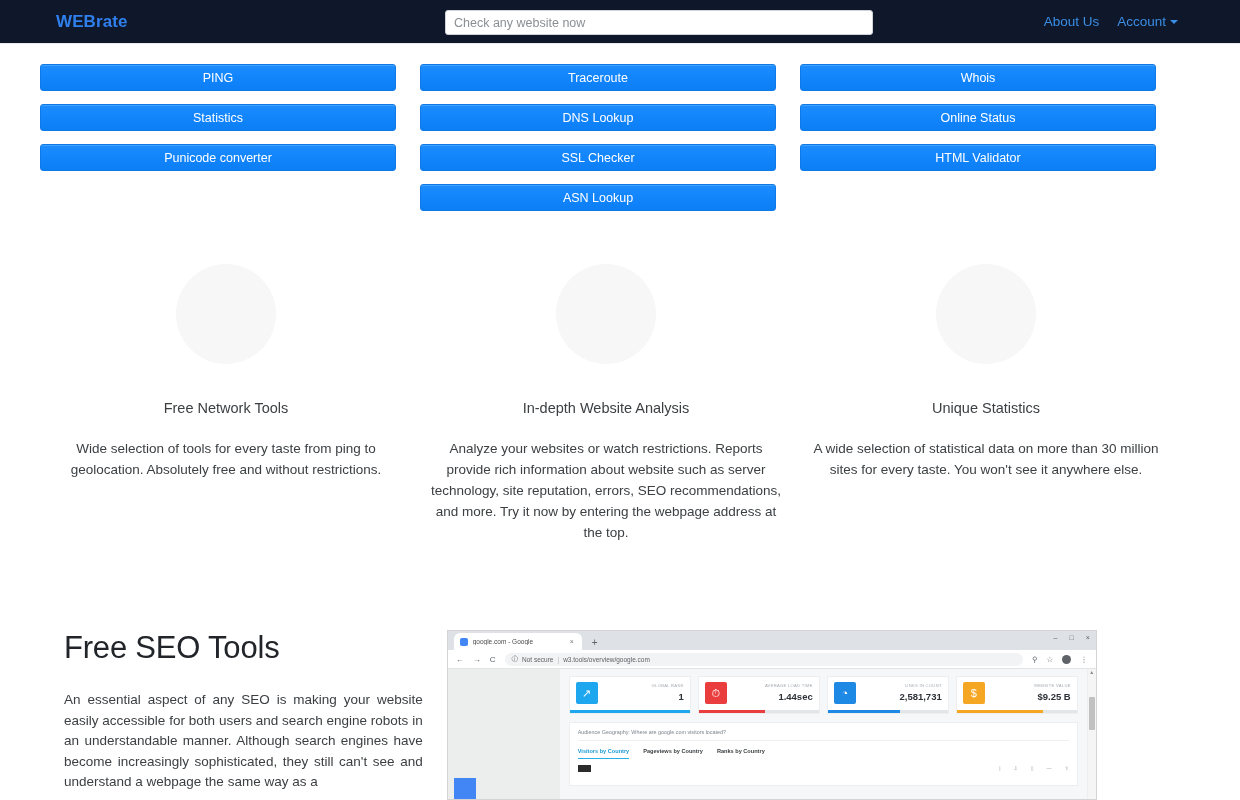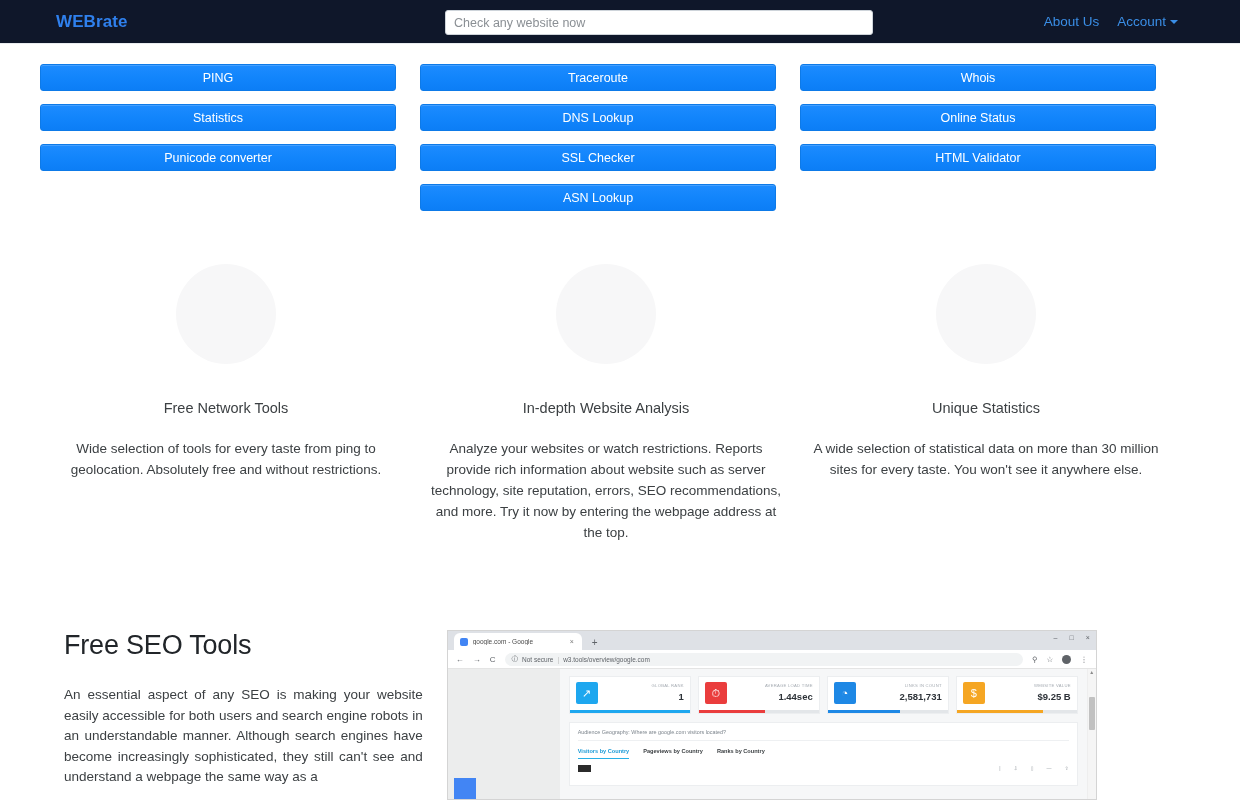--- a/index.html
+++ b/index.html
@@ -141,21 +141,21 @@
     position: absolute;
     top: 630px;
     left: 0; right: 0;
     display: flex;
     padding: 0 52px;
   }
   .seo-left { width: 388px; padding: 0 12px; }
   .seo-right { width: 764px; padding: 0 12px; }
   .seo-title {
     margin: 0;
-    font-size: 27px;
+    font-size: 31px;
     font-weight: normal;
     color: #212529;
     letter-spacing: -.2px;
   }
   .seo-text {
     margin-top: 24px;
     font-size: 13.5px;
     line-height: 20.5px;
     text-align: justify;
     color: #3c4043;

